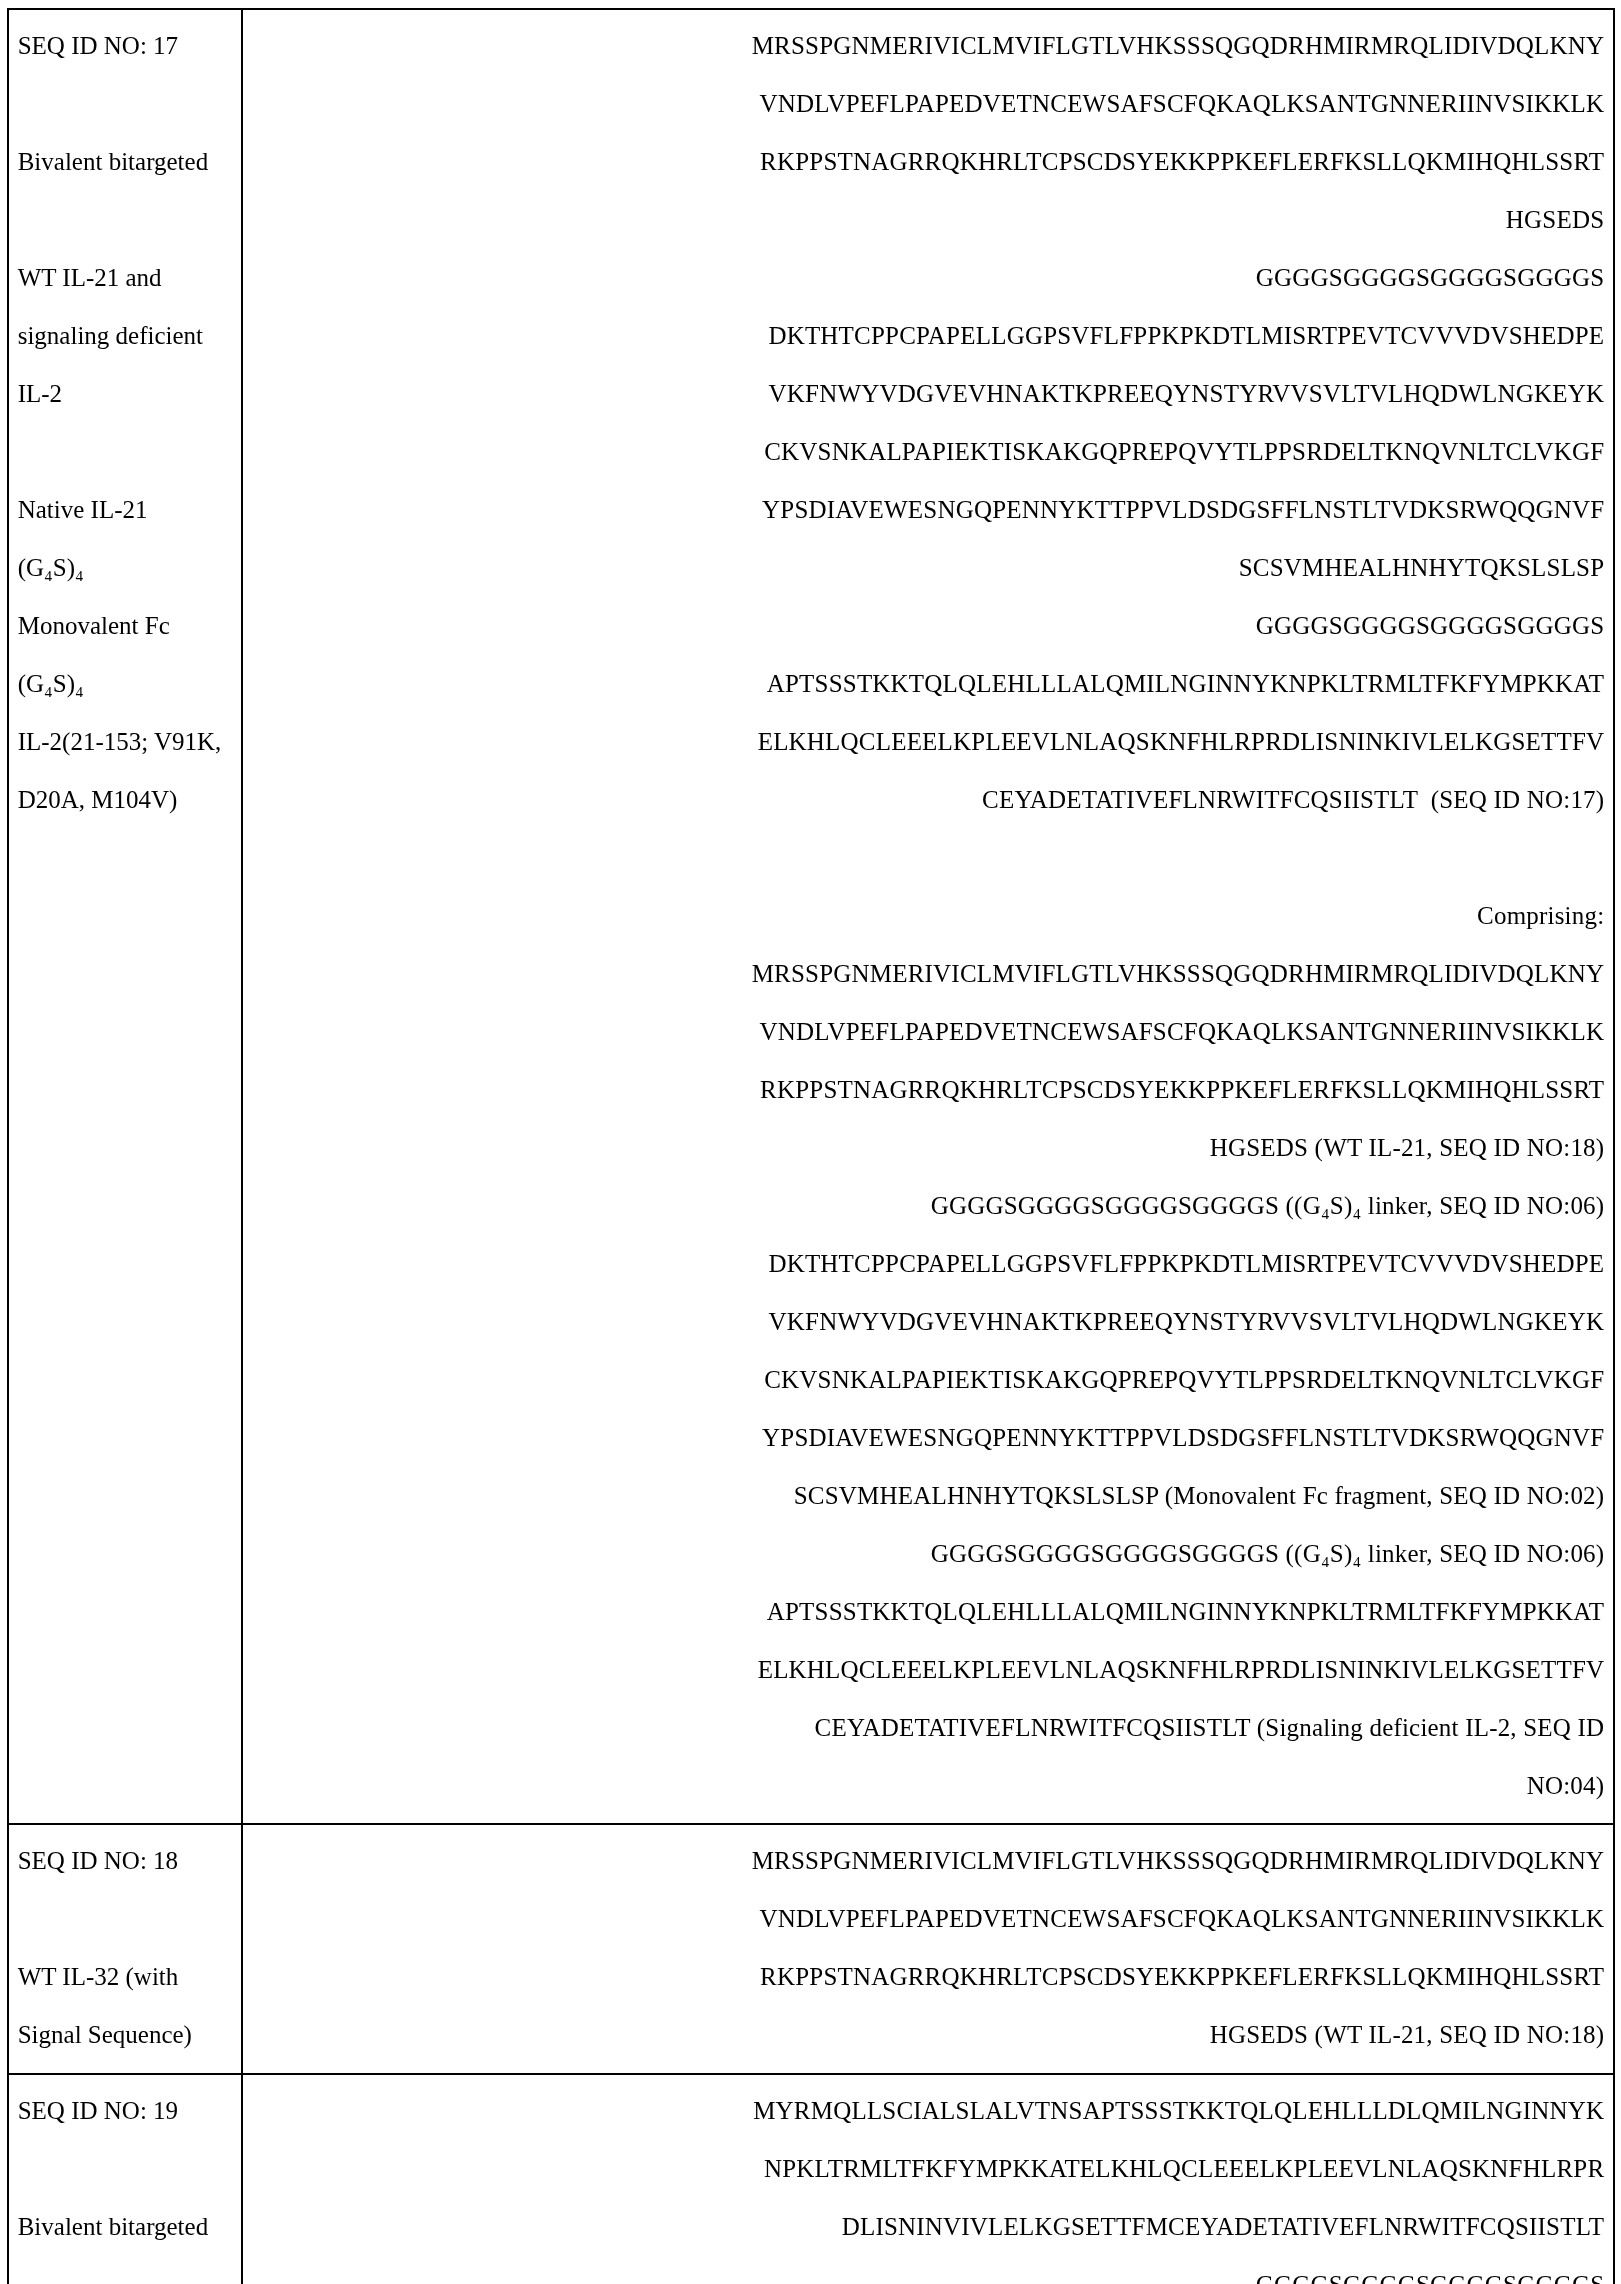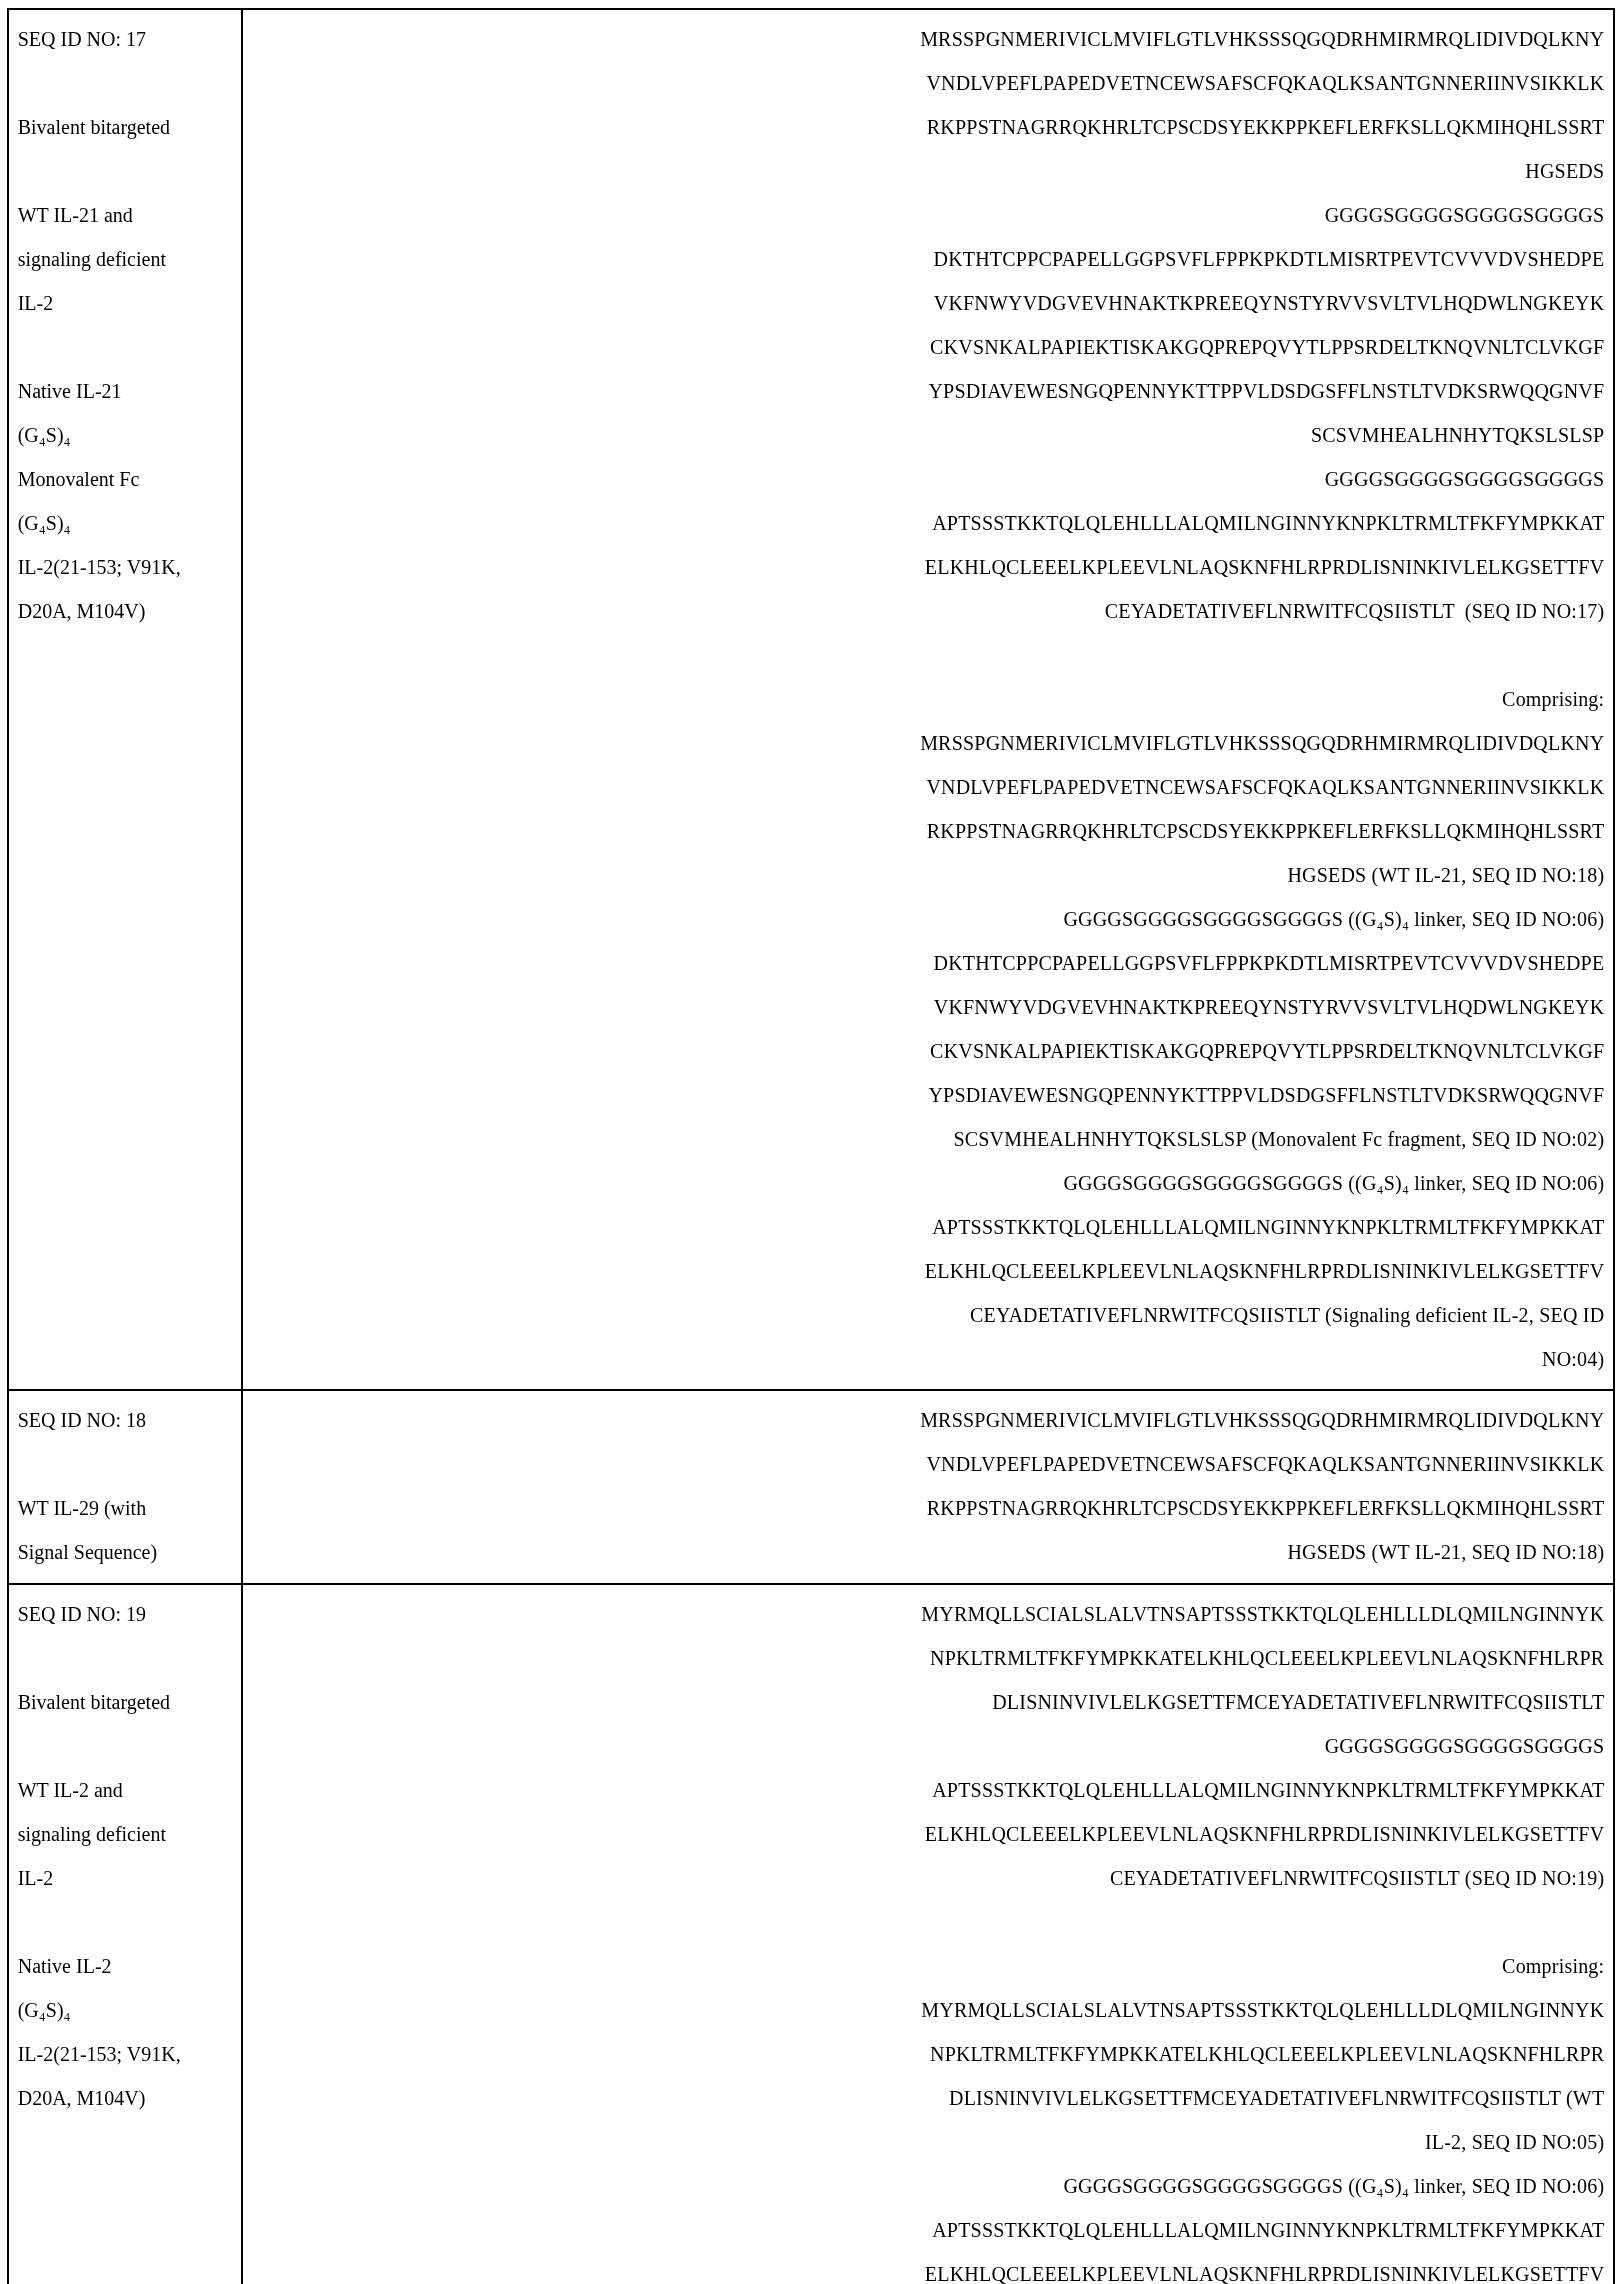--- a/index.html
+++ b/index.html
@@ -26,22 +26,22 @@
     width: 100%;
     height: 100%;
     table-layout: fixed;
     background: #ffffff;
   }
   table.seq-table td {
     border: 2.6px solid #000000;
     vertical-align: top;
     padding: 7px 8.7px 8.7px 8.7px;
     white-space: pre-wrap;
-    font-size: 20px;
-    line-height: 44px;
+    font-size: 25px;
+    line-height: 58px;
     overflow: hidden;
     word-break: normal;
   }
   td.label-cell {
     width: 234px;
   }
   td.seq-cell {
     letter-spacing: 0.2px;
     text-align: right;
   }
@@ -95,21 +95,21 @@
 SCSVMHEALHNHYTQKSLSLSP (Monovalent Fc fragment, SEQ ID NO:02)
 GGGGSGGGGSGGGGSGGGGS ((G₄S)₄ linker, SEQ ID NO:06)
 APTSSSTKKTQLQLEHLLLALQMILNGINNYKNPKLTRMLTFKFYMPKKAT
 ELKHLQCLEEELKPLEEVLNLAQSKNFHLRPRDLISNINKIVLELKGSETTFV
 CEYADETATIVEFLNRWITFCQSIISTLT (Signaling deficient IL-2, SEQ ID
 NO:04)</td>
       </tr>
       <tr>
         <td class="label-cell">SEQ ID NO: 18
 
-WT IL-29 (with
+WT IL-32 (with
 Signal Sequence)</td>
         <td class="seq-cell">MRSSPGNMERIVICLMVIFLGTLVHKSSSQGQDRHMIRMRQLIDIVDQLKNY
 VNDLVPEFLPAPEDVETNCEWSAFSCFQKAQLKSANTGNNERIINVSIKKLK
 RKPPSTNAGRRQKHRLTCPSCDSYEKKPPKEFLERFKSLLQKMIHQHLSSRT
 HGSEDS (WT IL-21, SEQ ID NO:18)</td>
       </tr>
       <tr>
         <td class="label-cell">SEQ ID NO: 19
 
 Bivalent bitargeted

